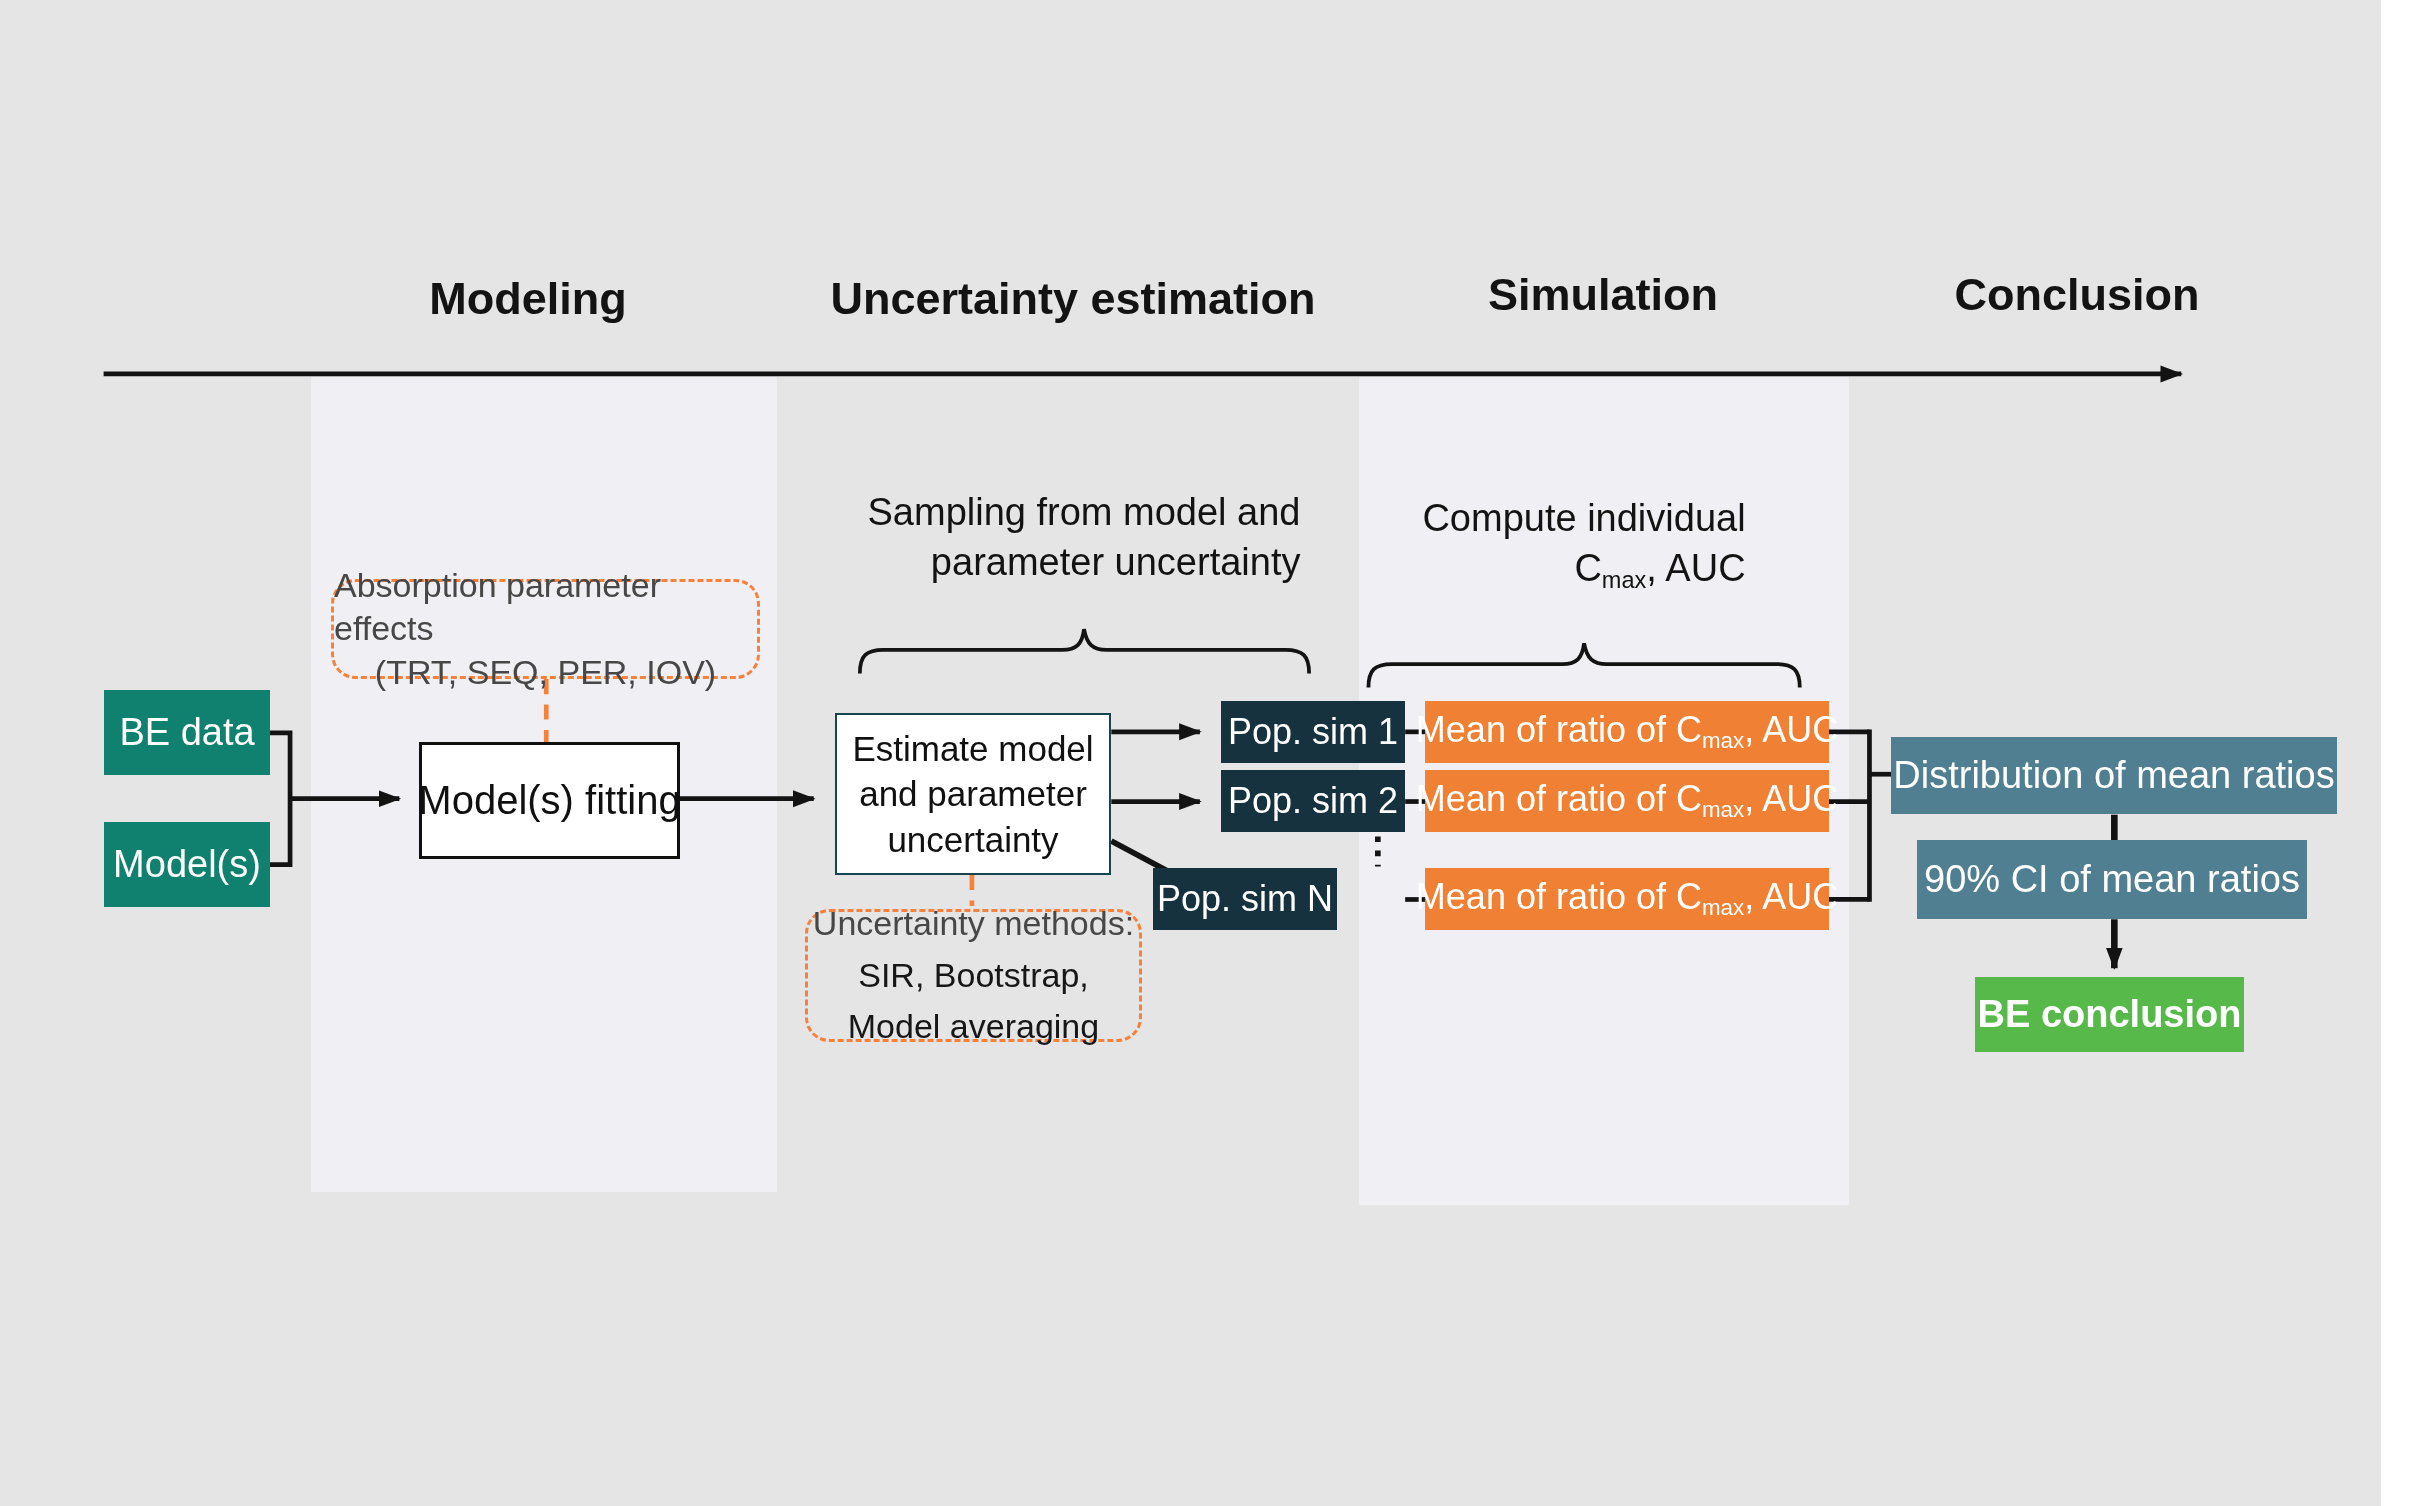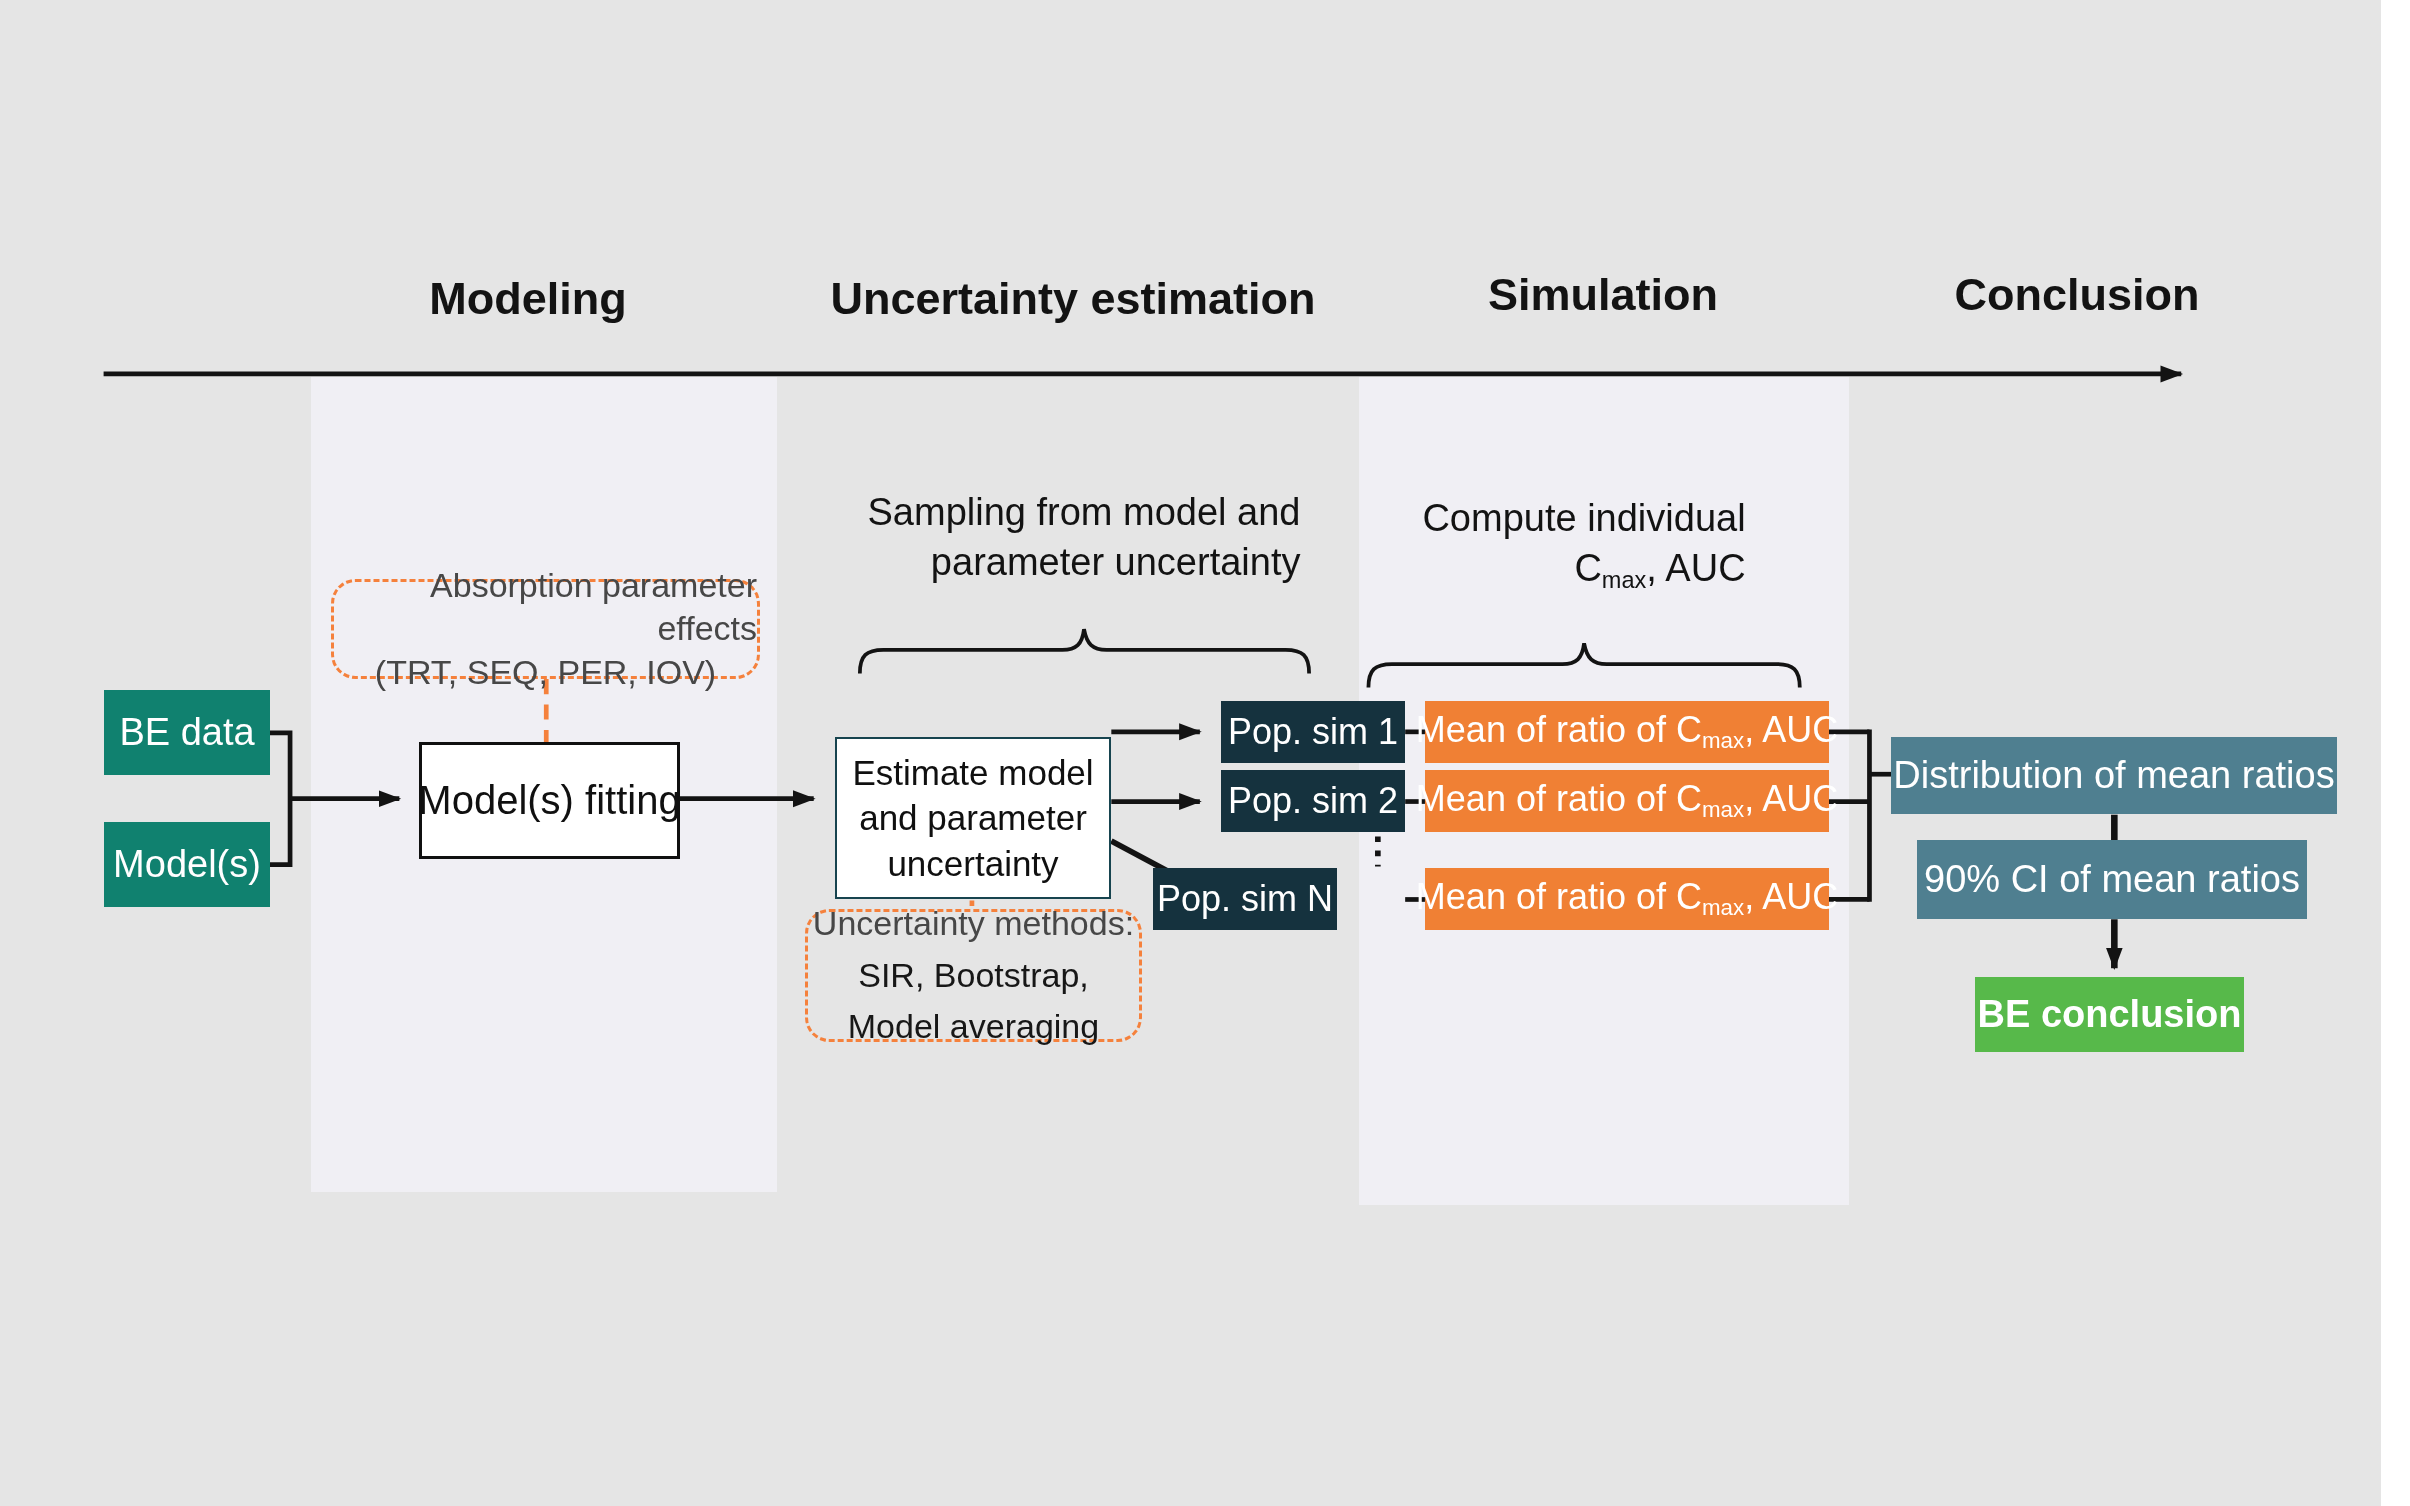--- a/index.html
+++ b/index.html
@@ -30,21 +30,21 @@
   #box-fitting {
     background:#fff; border:3.8px solid #101010; font-size:40px; color:#101010;
   }
   #box-estimate {
     background:#fff; border:2.8px solid var(--estimate_border); font-size:35px;
     color:#101010; line-height:1.3; flex-direction:column; white-space:normal;
   }
   .note {
     position:absolute; border:3.8px dashed var(--orange_dash); border-radius:24.5px;
     display:flex; flex-direction:column; align-items:center; justify-content:center;
-    font-size:34px; line-height:1.28; text-align:right; z-index:2; box-sizing:border-box;
+    font-size:34px; line-height:1.28; text-align:left; z-index:2; box-sizing:border-box;
   }
   .note .gray  { color:var(--note_gray); }
   .note .dark  { color:#171717; }
   #note-absorption { left:331px; top:579px; width:429px; height:100px; color:var(--note_gray); }
   #note-methods    { left:805px; top:909px; width:337px; height:133px;gap:8px; }
 
   .col-header {
     position:absolute; transform:translateX(-50%); text-align:right;
     font-size:38px; font-weight:500; line-height:1.32; z-index:2; white-space:nowrap;
   }
@@ -122,21 +122,21 @@
   <div class="note" id="note-absorption">
     <span class="gray">Absorption parameter effects</span>
     <span class="gray">(TRT, SEQ, PER, IOV)</span>
   </div>
   <div class="box" id="box-fitting" style="left:419px; top:742px; width:261px; height:117px">Model(s) fitting</div>
 
   <div class="col-header" style="left:1084px; top:487px">
     <span>Sampling from model and</span><br>
     <span>parameter uncertainty</span>
   </div>
-  <div class="box" id="box-estimate" style="left:835px; top:737px; width:276px; height:162px">
+  <div class="box" id="box-estimate" style="left:835px; top:713px; width:276px; height:162px">
     <span>Estimate model</span>
     <span>and parameter</span>
     <span>uncertainty</span>
   </div>
   <div class="note" id="note-methods">
     <span class="gray">Uncertainty methods:</span>
     <span class="dark">SIR, Bootstrap,</span>
     <span class="dark">Model averaging</span>
   </div>
 

